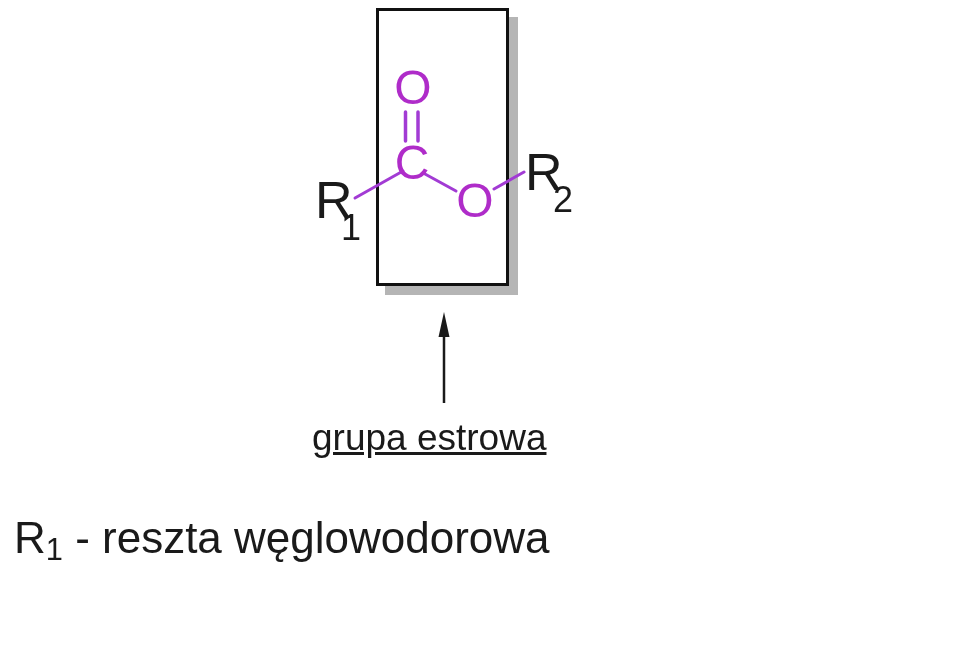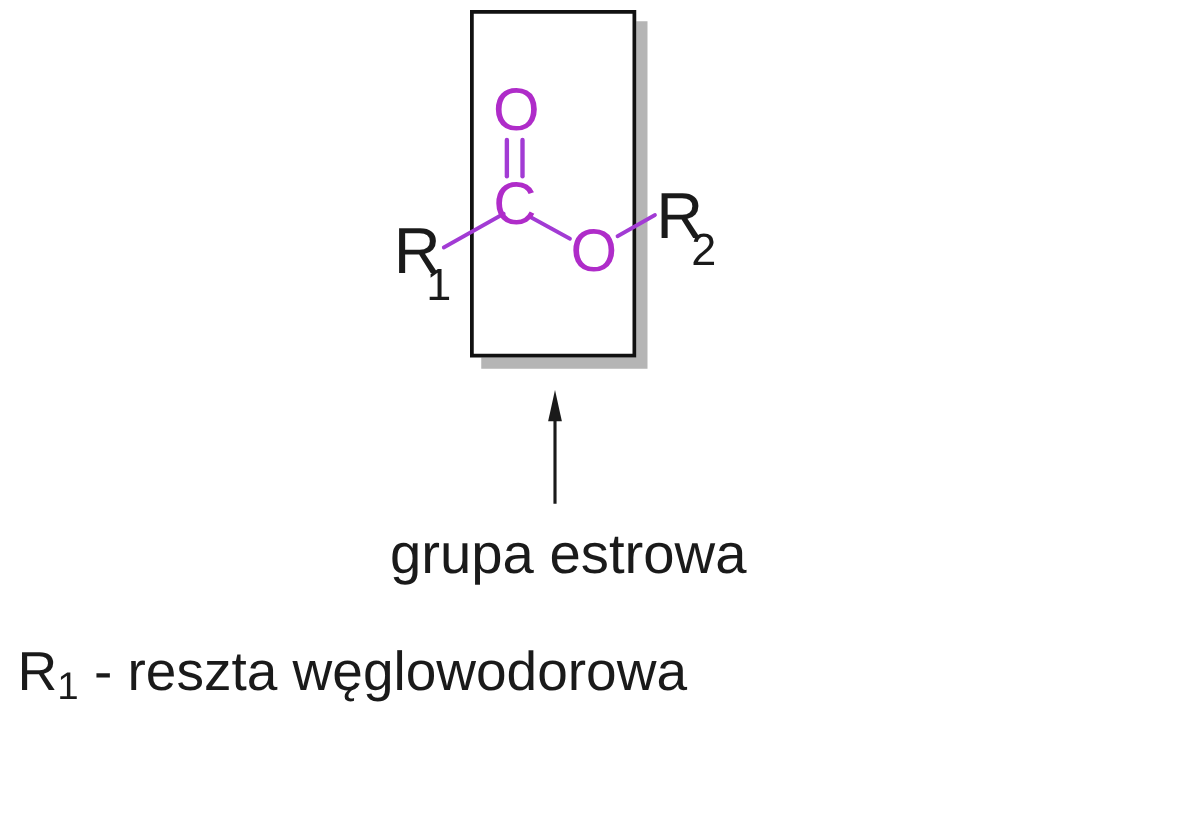--- a/index.html
+++ b/index.html
@@ -67,23 +67,24 @@
   }
   .arrow line {
     stroke: var(--text);
     stroke-width: 2.5;
   }
   .arrow polygon { fill: var(--text); }
   .group-label {
     position: absolute;
     left: 312px;
     top: 417px;
-    font-size: 45px;
+    font-size: 37px;
     color: var(--text);
     white-space: nowrap;
+    text-decoration: underline;
   }
   .legend {
     position: absolute;
     left: 14px;
     top: 512px;
     font-size: 44px;
     color: var(--text);
     white-space: nowrap;
   }
   .legend p { margin: 0; line-height: 1.2; }

